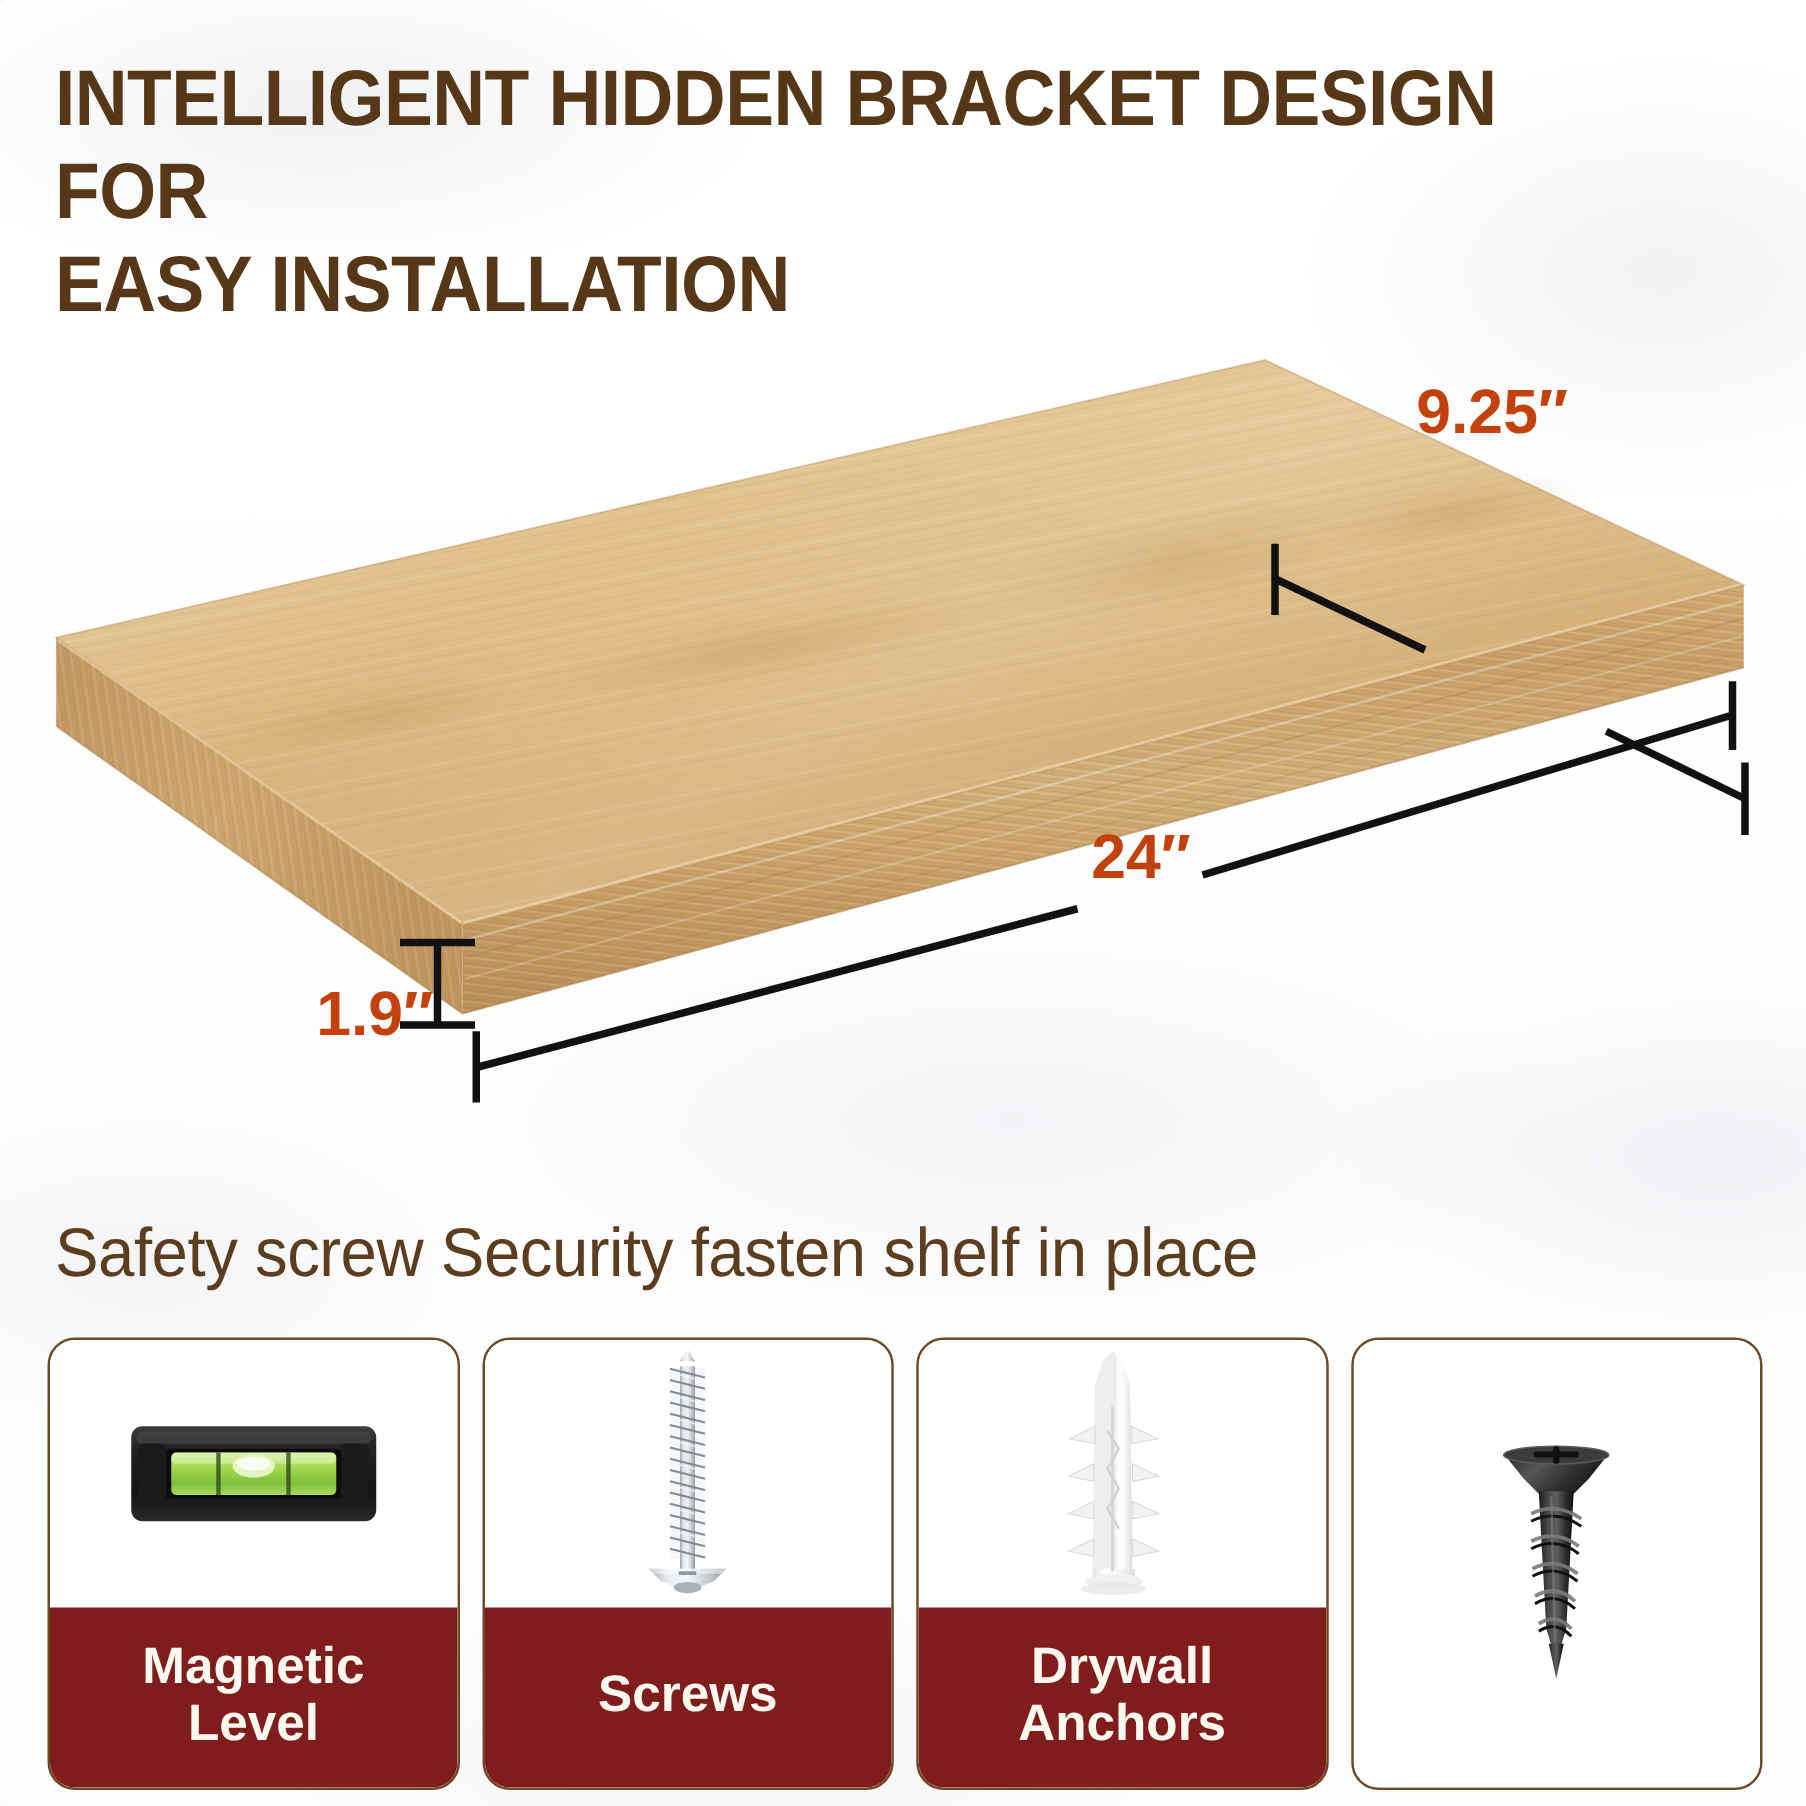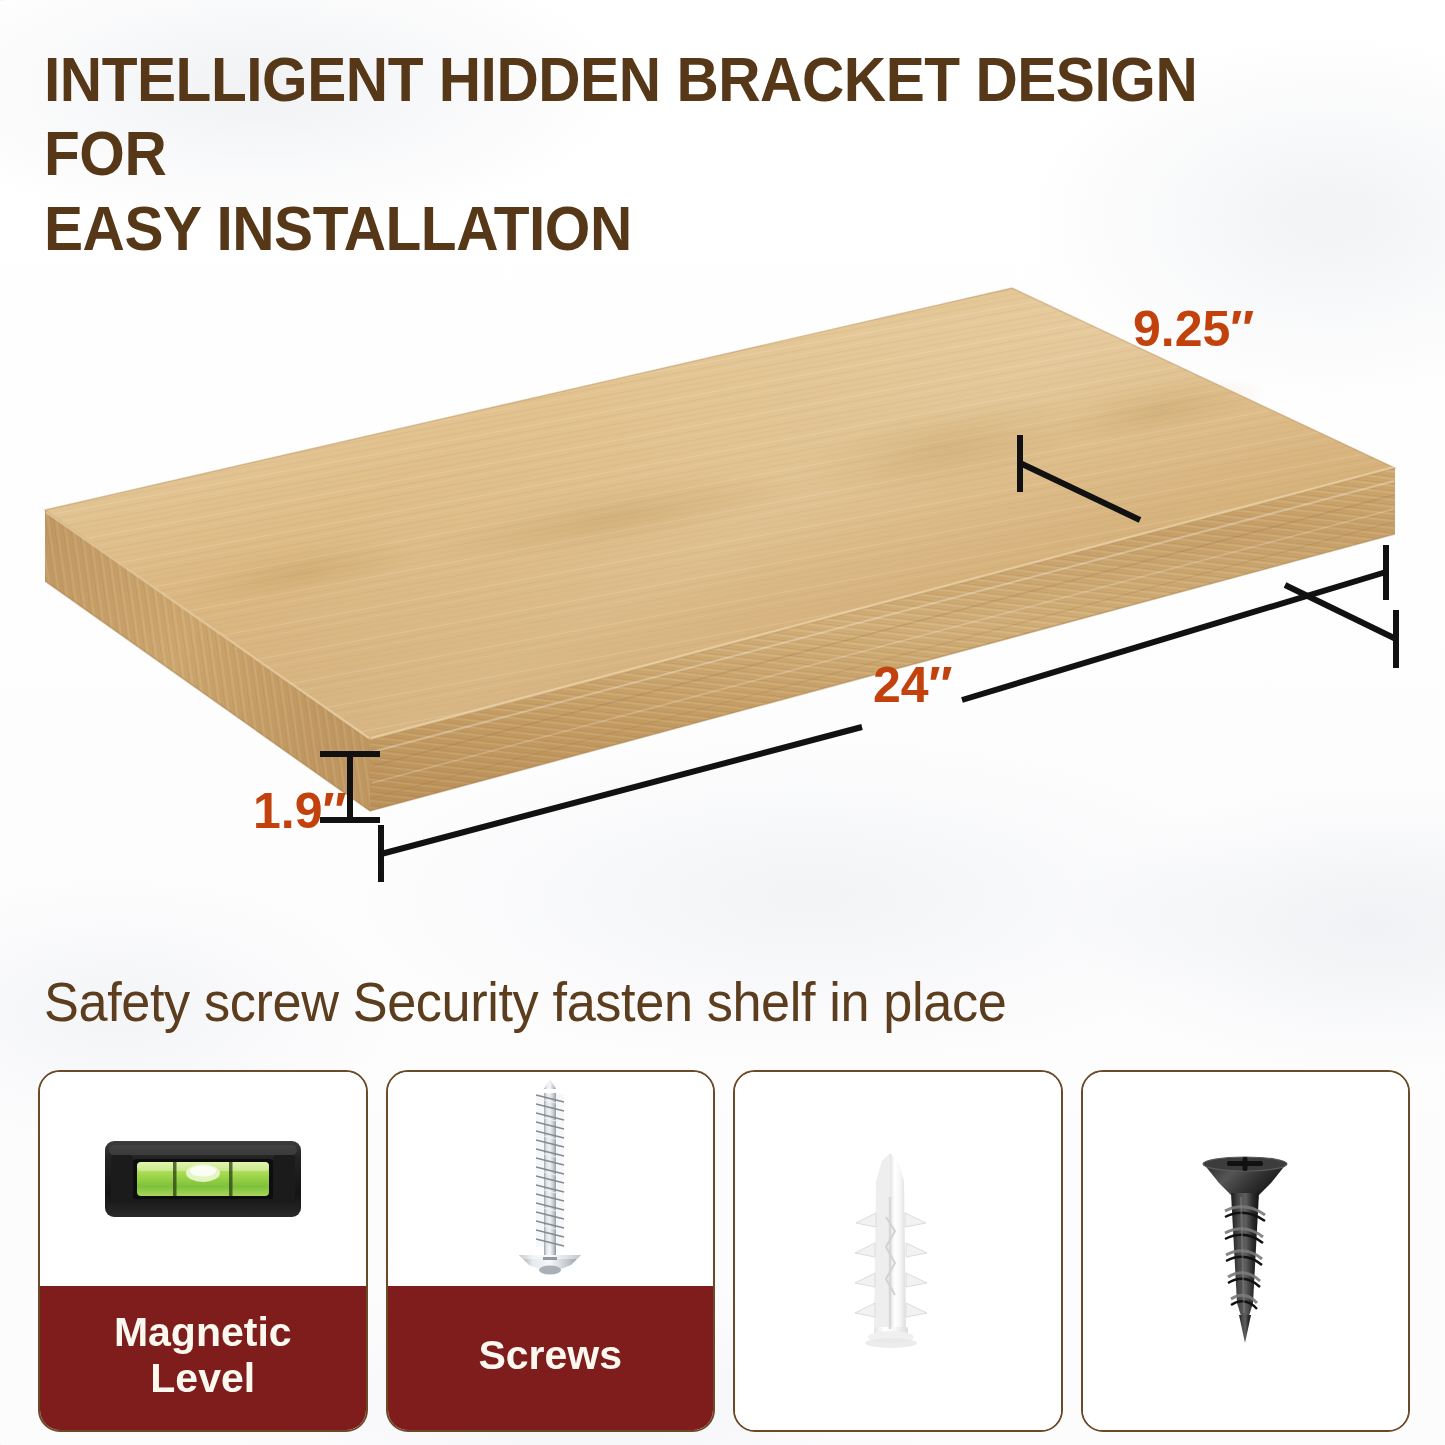--- a/index.html
+++ b/index.html
@@ -371,20 +371,22 @@
           <path d="M56,152 L77,162 L56,166 Z"></path>
         </g>
 
         <path d="M40,46 L40,178" stroke="#d7d7d7" stroke-width="2.4" fill="none"></path>
         <path d="M36,66 L45,80 L36,96 L45,112 L36,128 L45,144" stroke="#d2d2d2" stroke-width="2" fill="none"></path>
 
         <ellipse cx="41" cy="192" rx="26" ry="5" fill="#e7e7e7" opacity=".8"></ellipse>
       </svg>
       </span>
     </div>
+    <div class="card-label">Drywall
+Anchors</div>
   </div>
 
   <div class="card">
     <div class="card-art">
       <span>
       <svg width="96" height="196" viewBox="0 0 96 196" xmlns="http://www.w3.org/2000/svg">
         <defs>
           <linearGradient id="blk" x1="0" y1="0" x2="1" y2="0">
             <stop offset="0%" stop-color="#1d1d1d"></stop>
             <stop offset="28%" stop-color="#4b4b4b"></stop>

